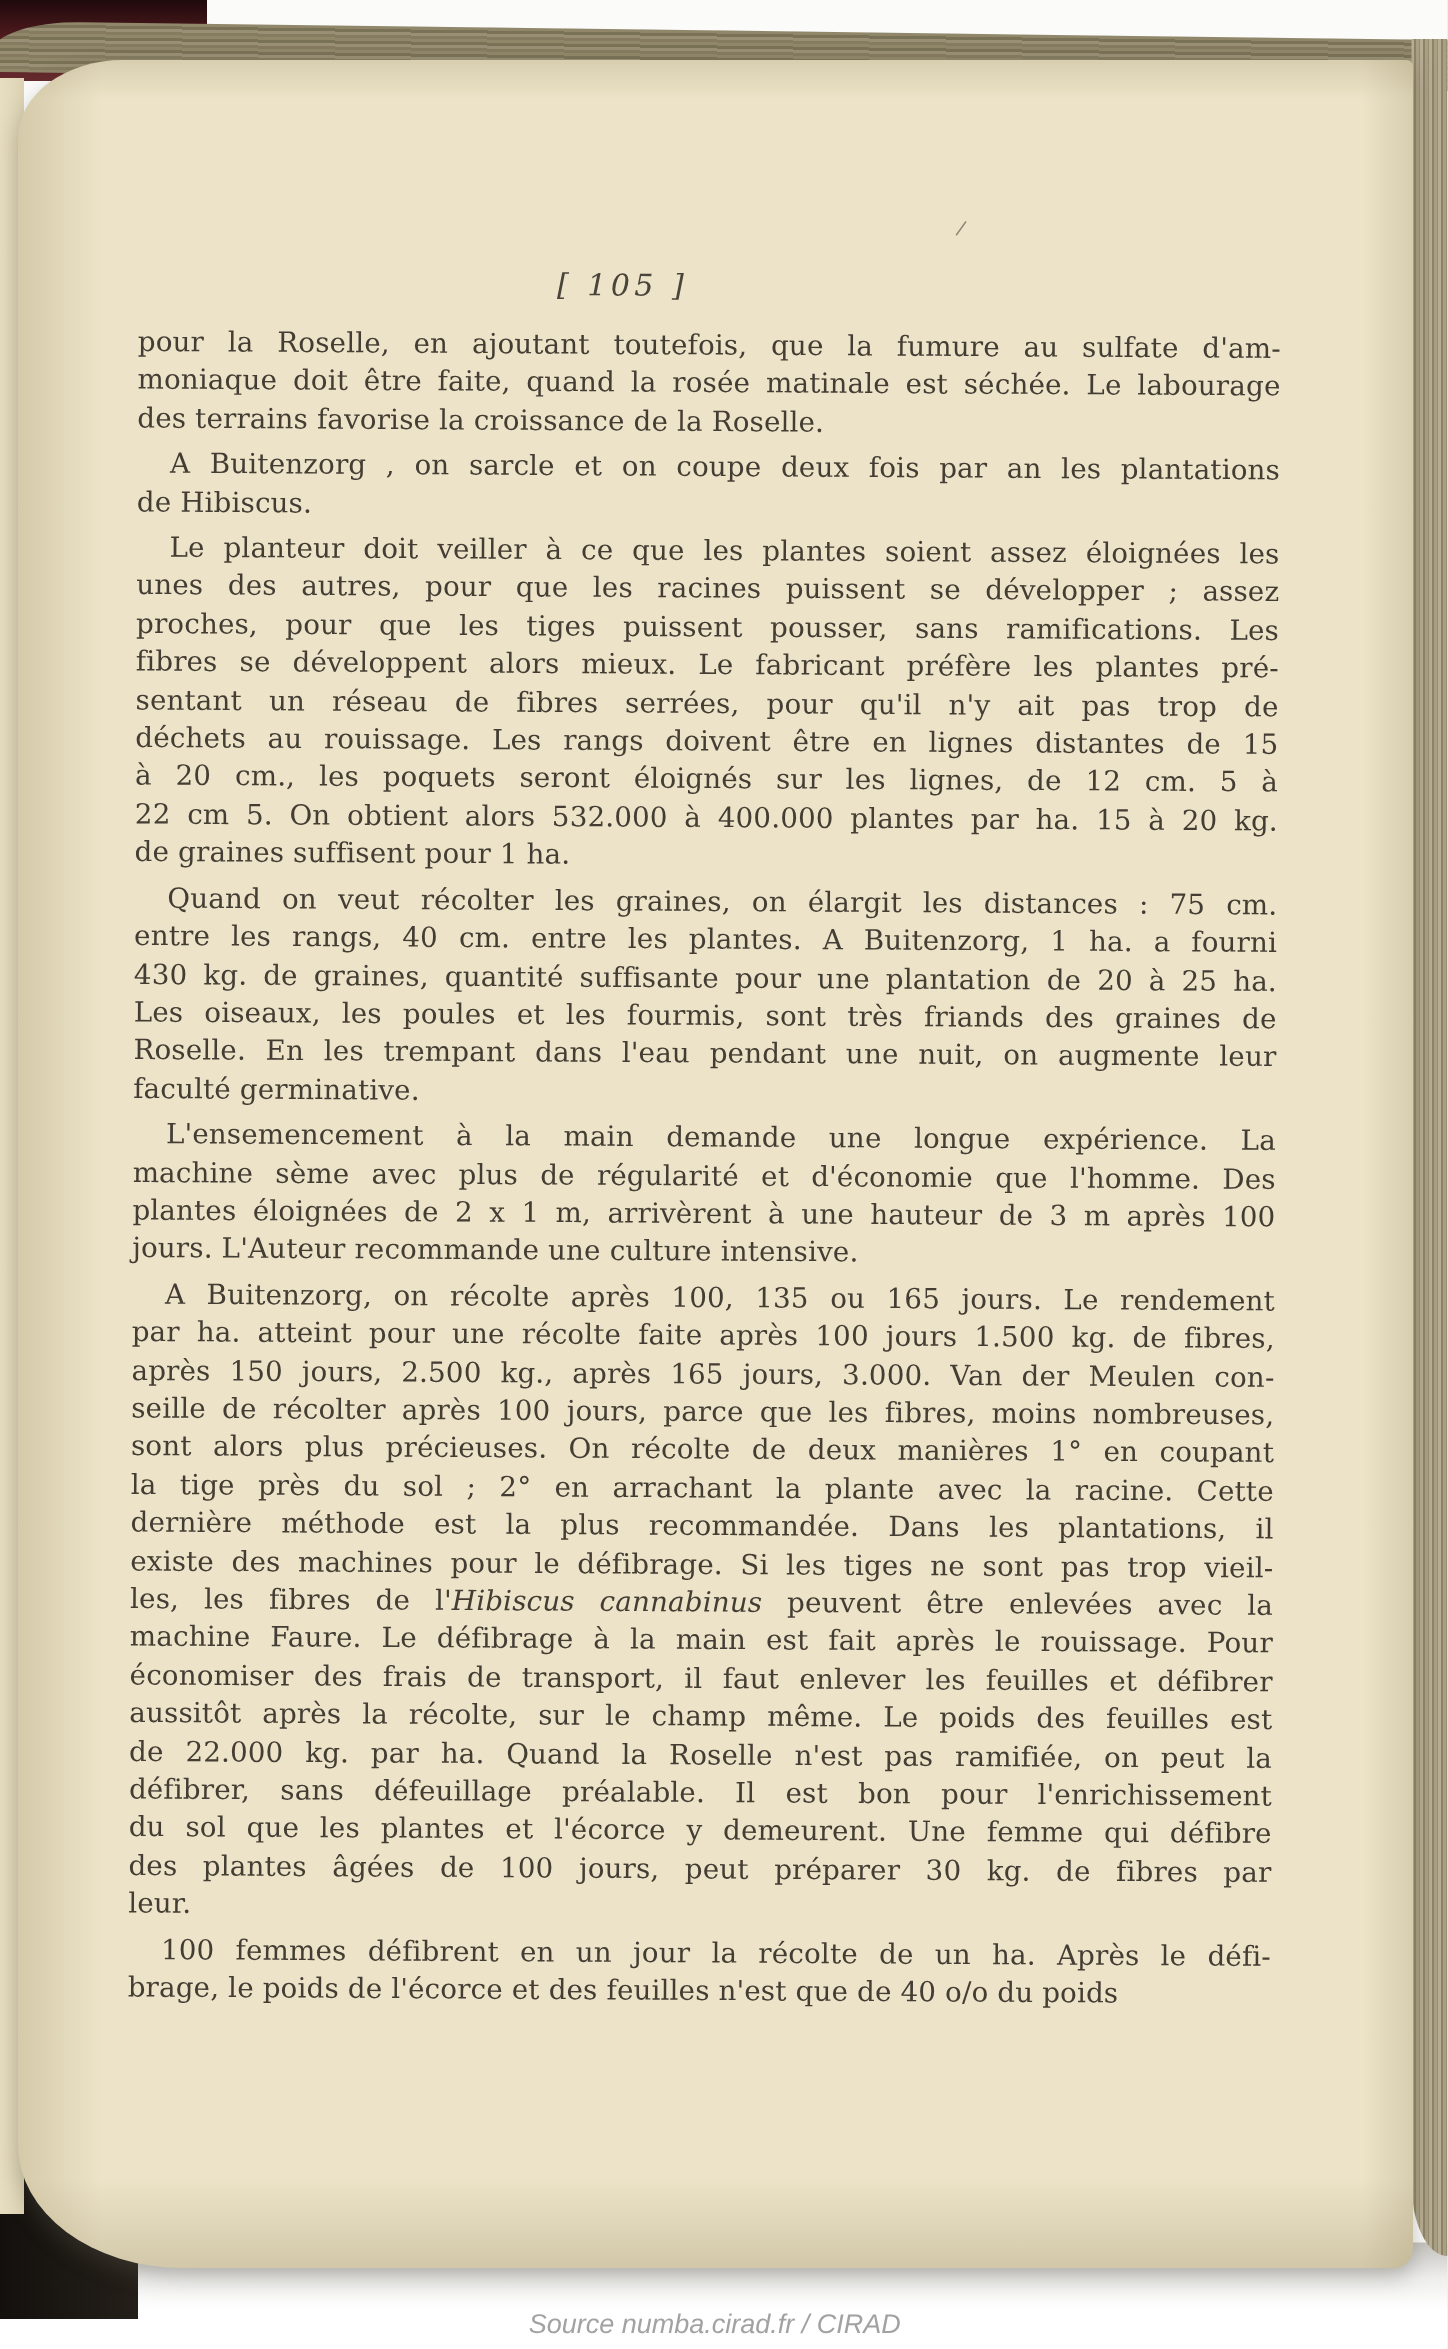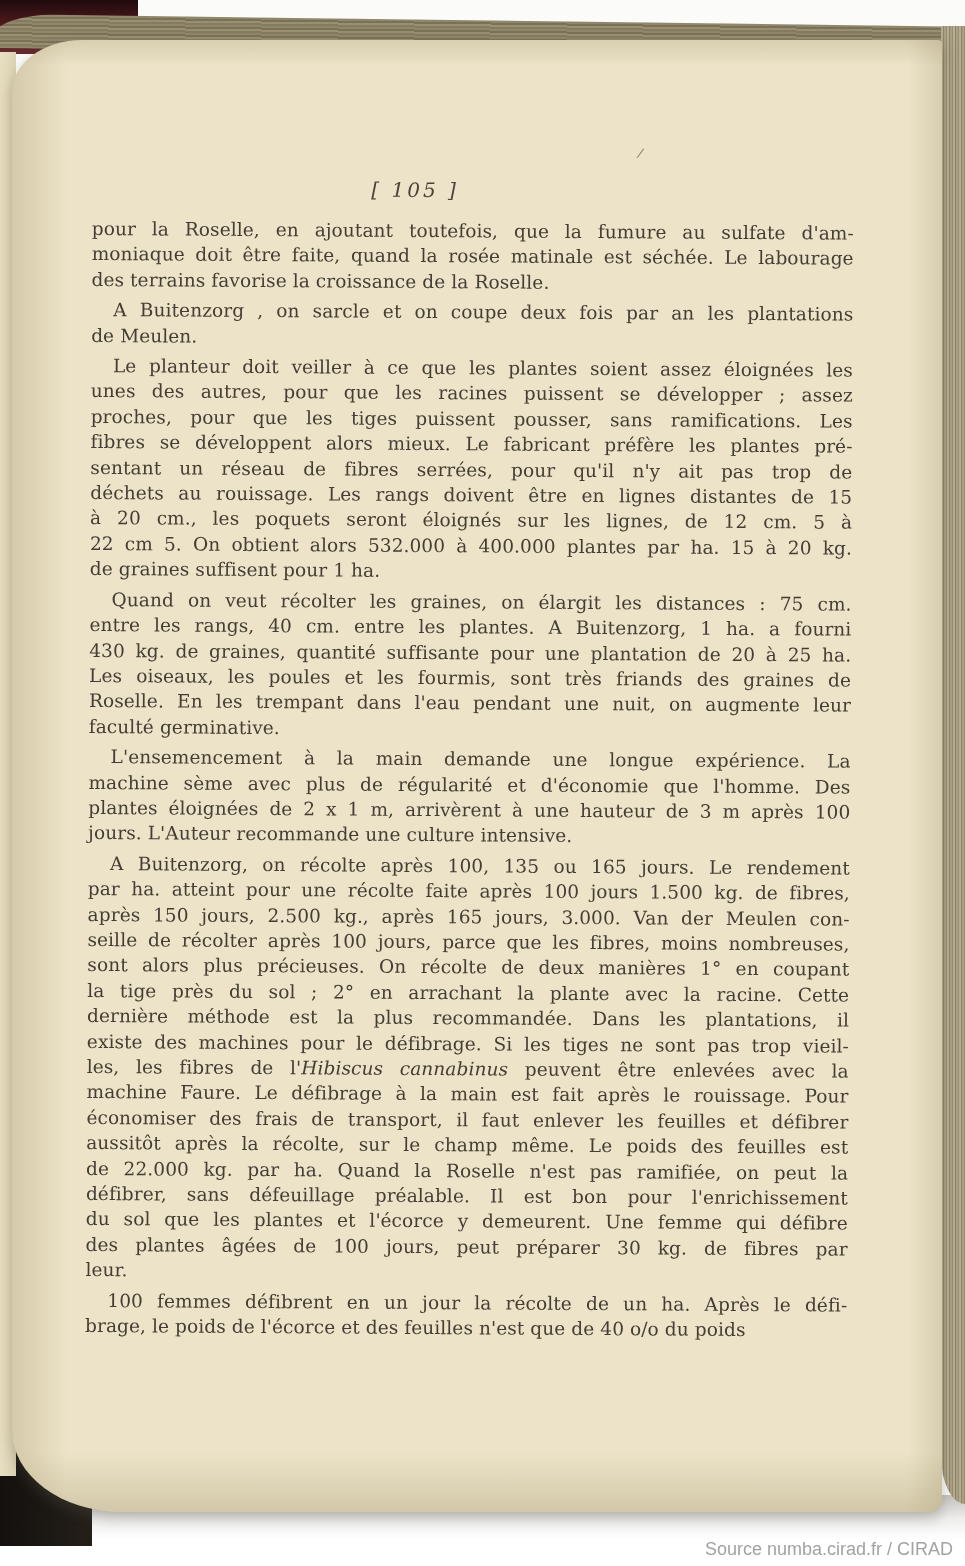--- a/index.html
+++ b/index.html
@@ -95,21 +95,22 @@
     letter-spacing: 0.1px;
   }
   .line.last { text-align-last: left; }
   .line.indent { text-indent: 22px; }
   .line i { font-style: italic; }
 
   
   .watermark-bar {
     position: absolute; left: 0; top: 1536px; width: 965px; height: 30px;
     z-index: 4;
-    text-align: right;
+    text-align: center;
+    font-style: italic;
   }
   .watermark {
     display: inline-block;
     padding-right: 12px;
     font-family: "Liberation Sans", sans-serif;
     font-size: 18px; line-height: 26px;
     color: #a2a2a2;
   }
 </style>
 </head>
@@ -131,21 +132,21 @@
       <div class="page-number">[ 105 ]</div>
       <div class="stray-mark">/</div>
       <div id="paragraphs">
           <div class="para">
             <div class="line"><span>pour la Roselle, en ajoutant toutefois, que la fumure au sulfate d'am-</span></div>
             <div class="line"><span>moniaque doit être faite, quand la rosée matinale est séchée. Le labourage</span></div>
             <div class="line last"><span>des terrains favorise la croissance de la Roselle.</span></div>
           </div>
           <div class="para">
             <div class="line indent"><span>A Buitenzorg , on sarcle et on coupe deux fois par an les plantations</span></div>
-            <div class="line last"><span>de Meulen.</span></div>
+            <div class="line last"><span>de Hibiscus.</span></div>
           </div>
           <div class="para">
             <div class="line indent"><span>Le planteur doit veiller à ce que les plantes soient assez éloignées les</span></div>
             <div class="line"><span>unes des autres, pour que les racines puissent se développer ; assez</span></div>
             <div class="line"><span>proches, pour que les tiges puissent pousser, sans ramifications. Les</span></div>
             <div class="line"><span>fibres se développent alors mieux. Le fabricant préfère les plantes pré-</span></div>
             <div class="line"><span>sentant un réseau de fibres serrées, pour qu'il n'y ait pas trop de</span></div>
             <div class="line"><span>déchets au rouissage. Les rangs doivent être en lignes distantes de 15</span></div>
             <div class="line"><span>à 20 cm., les poquets seront éloignés sur les lignes, de 12 cm. 5 à</span></div>
             <div class="line"><span>22 cm 5. On obtient alors 532.000 à 400.000 plantes par ha. 15 à 20 kg.</span></div>

